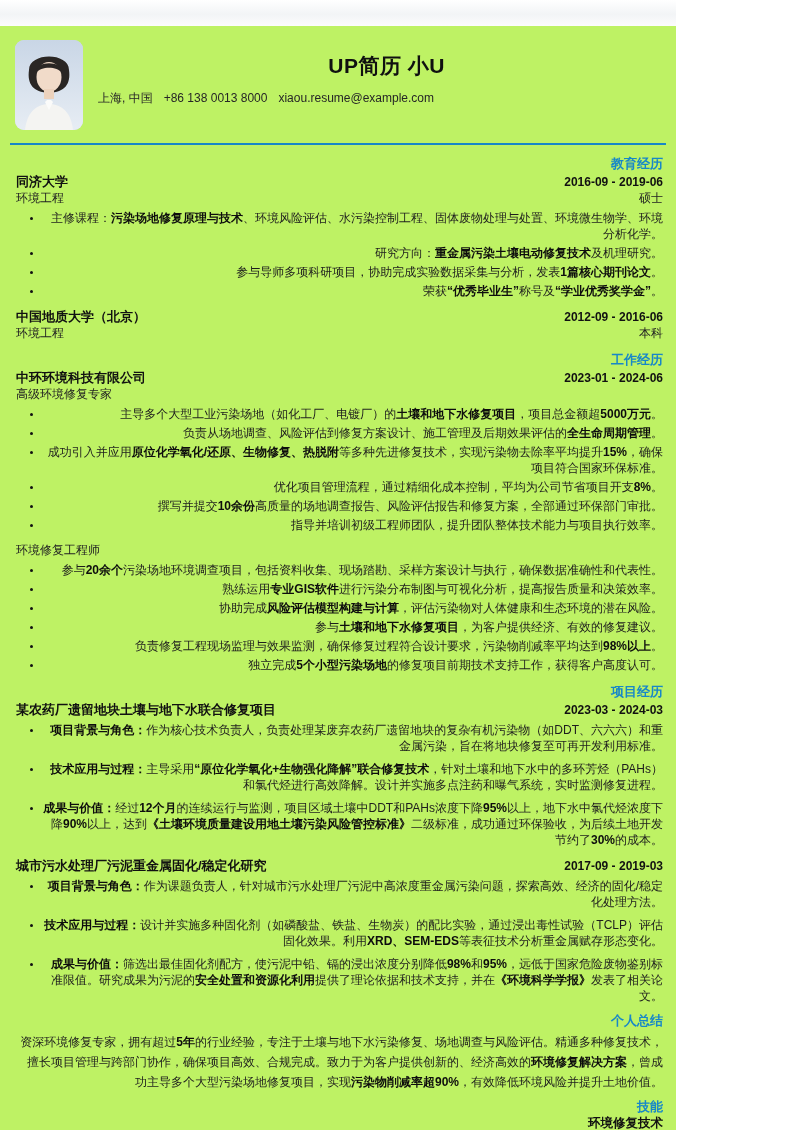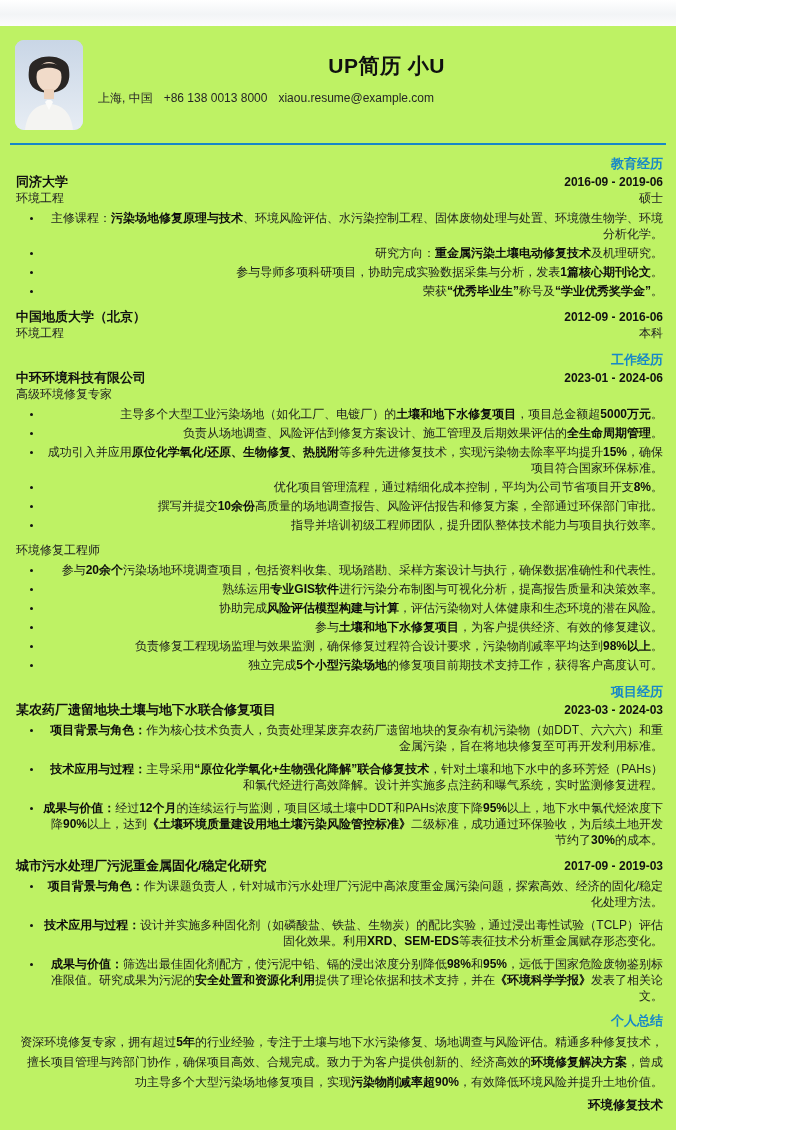--- a/index.html
+++ b/index.html
@@ -173,16 +173,17 @@
             <li><b>技术应用与过程：</b>设计并实施多种固化剂（如磷酸盐、铁盐、生物炭）的配比实验，通过浸出毒性试验（TCLP）评估固化效果。利用<b>XRD、SEM-EDS</b>等表征技术分析重金属赋存形态变化。</li>
             <li><b>成果与价值：</b>筛选出最佳固化剂配方，使污泥中铅、镉的浸出浓度分别降低<b>98%</b>和<b>95%</b>，远低于国家危险废物鉴别标准限值。研究成果为污泥的<b>安全处置和资源化利用</b>提供了理论依据和技术支持，并在<b>《环境科学学报》</b>发表了相关论文。</li>
           </ul>
         </div>
       </section>
       <section class="section section-summary">
         <h2 class="sec-title">个人总结</h2>
         <p class="summary-para">资深环境修复专家，拥有超过<b>5年</b>的行业经验，专注于土壤与地下水污染修复、场地调查与风险评估。精通多种修复技术，擅长项目管理与跨部门协作，确保项目高效、合规完成。致力于为客户提供创新的、经济高效的<b>环境修复解决方案</b>，曾成功主导多个大型污染场地修复项目，实现<b>污染物削减率超90%</b>，有效降低环境风险并提升土地价值。</p>
       </section>
       <section class="section section-skills">
+        <h2 class="sec-title">技能</h2>
         <div class="skill-name">环境修复技术</div>
       </section>
     </div>
 </div>
 
 </body></html>

